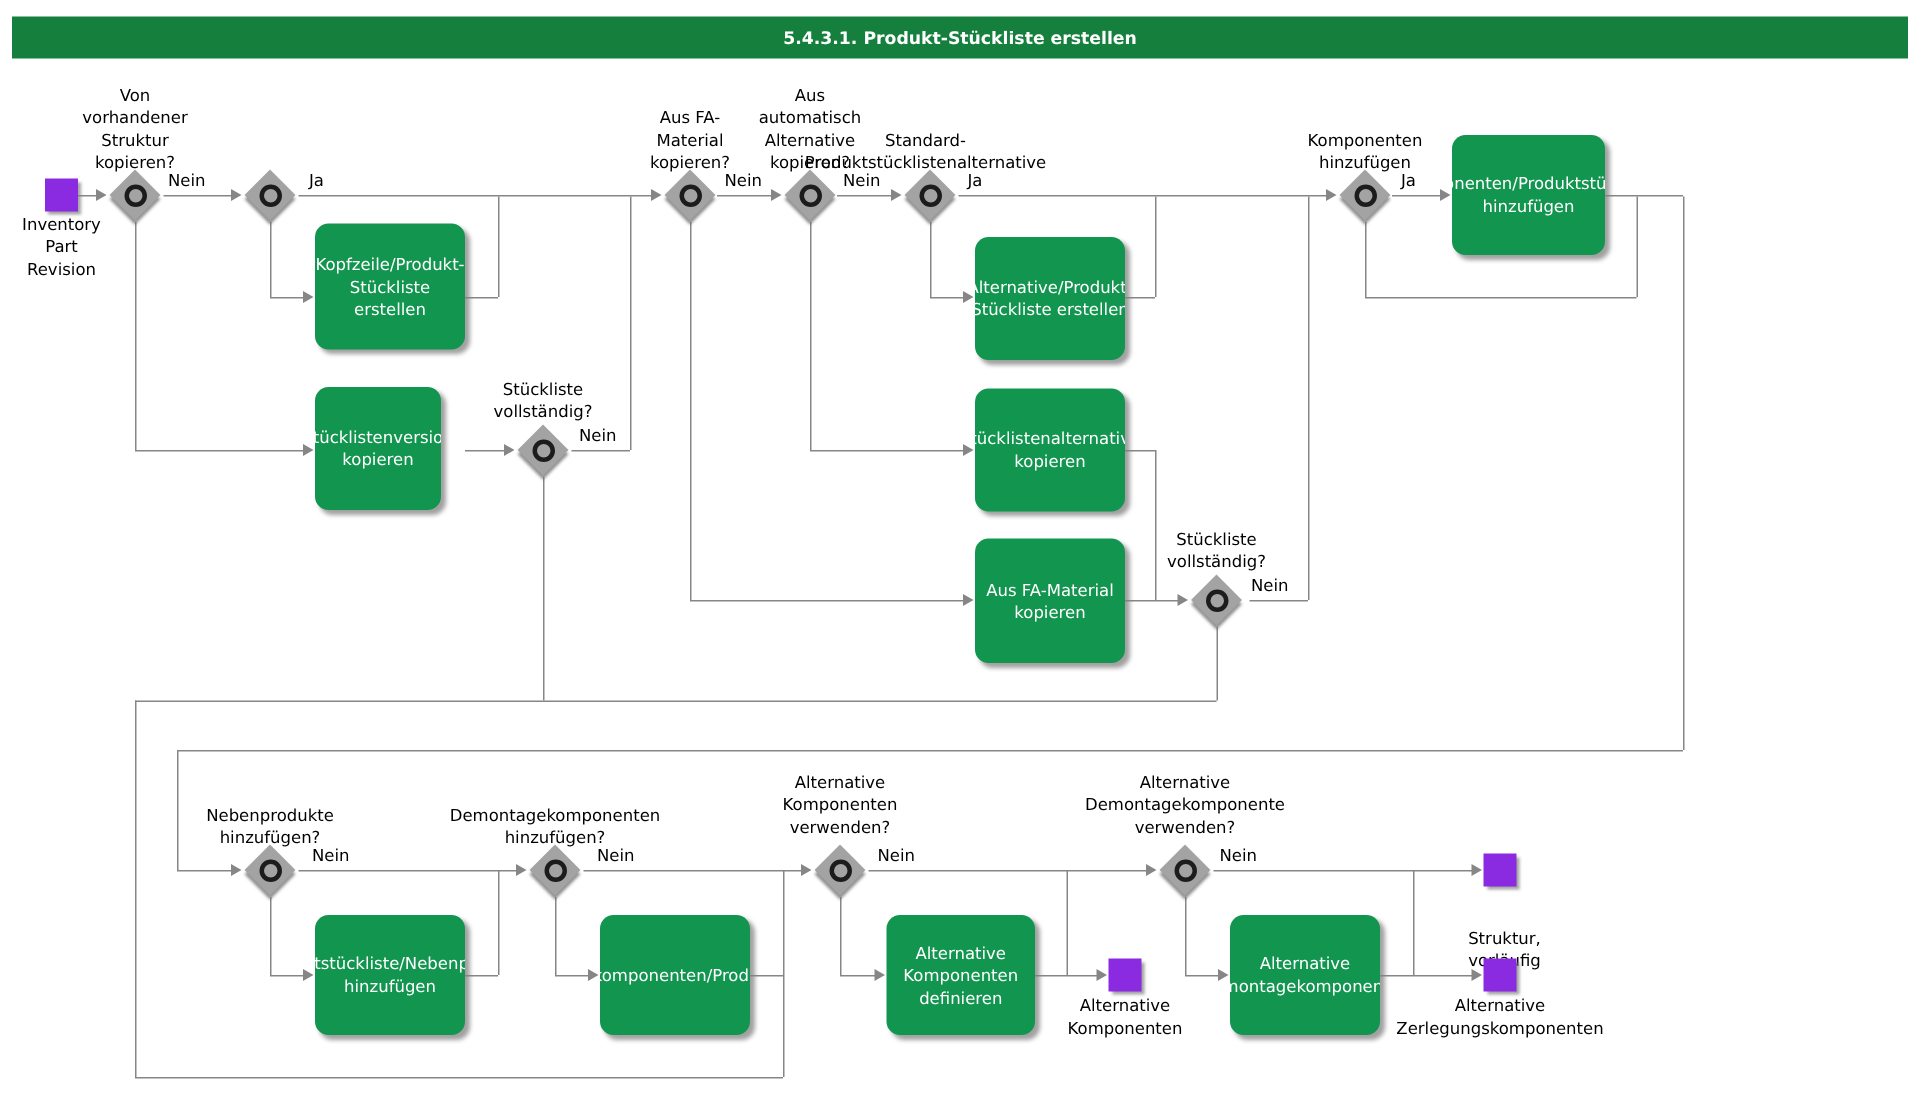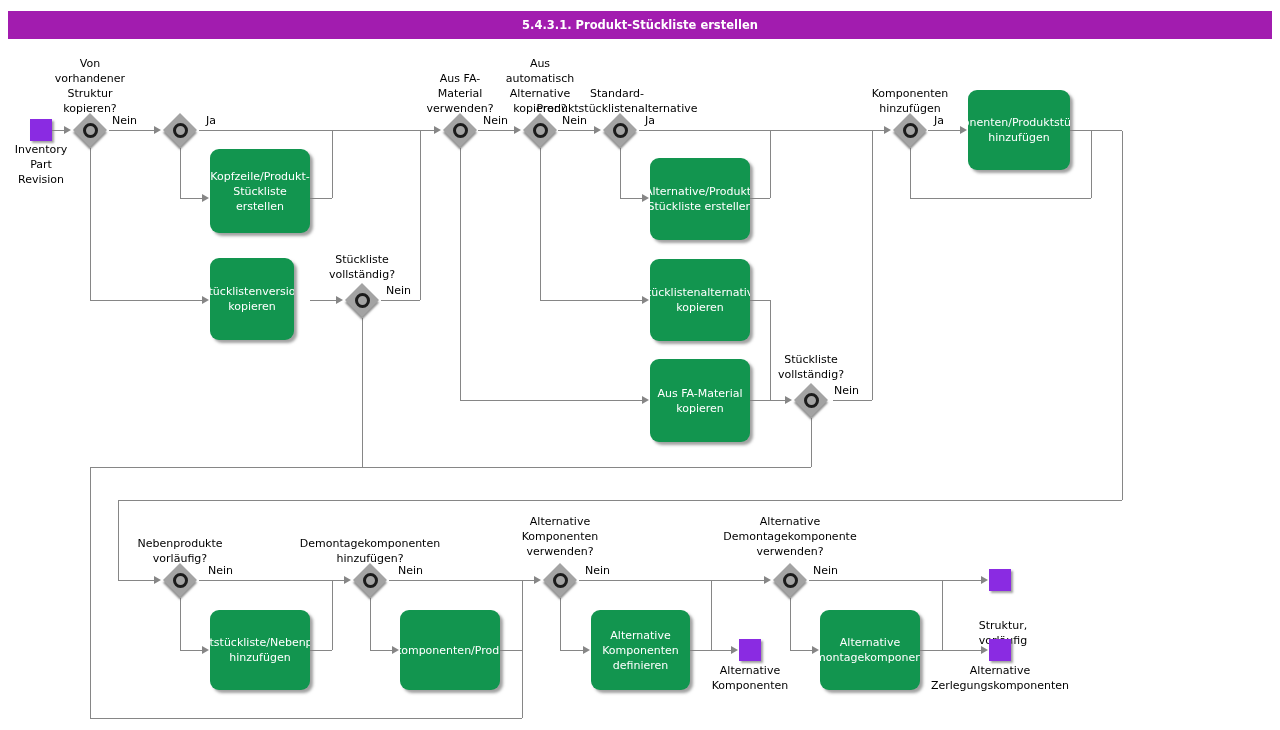--- a/index.html
+++ b/index.html
@@ -1,18 +1,18 @@
 <!DOCTYPE html>
 <html><head>
 <meta charset="utf-8">
 <style>
   html,body{margin:0;padding:0;background:#fff;}
   body{font-family:"DejaVu Sans", sans-serif;}
   #stage{position:relative;width:1280px;height:730px;background:#fff;overflow:hidden;}
-  .tb{position:absolute;left:8px;top:11px;width:1264px;height:28px;background:#a21caf;
+  .tb{position:absolute;left:8px;top:11px;width:1264px;height:28px;background:#15803d;
       display:flex;align-items:center;justify-content:center;}
   .tb span{color:#fff;font-size:11.5px;font-weight:bold;}
   .h{position:absolute;height:1px;background:#868686;}
   .v{position:absolute;width:1px;background:#868686;}
   .ar{position:absolute;width:0;height:0;border-top:4px solid transparent;
       border-bottom:4px solid transparent;border-left:7px solid #868686;}
   .gw{position:absolute;width:36px;height:36px;}
   .gw .dm{position:absolute;left:6px;top:6px;width:24px;height:24px;background:#a3a3a3;
       transform:rotate(45deg);box-shadow:2px 2px 2px rgba(110,110,110,.75);}
   .gw .ci{position:absolute;left:10.5px;top:10.5px;width:15px;height:15px;border:3px solid #1c1c1c;
@@ -181,33 +181,33 @@
     </div>
 
   <div class="lbl" style="left:35px;top:56px;width:110px">Von
 vorhandener
 Struktur
 kopieren?</div>
   <div class="lbl" style="left:307px;top:252px;width:110px">Stückliste
 vollständig?</div>
   <div class="lbl" style="left:405px;top:71px;width:110px">Aus FA-
 Material
-verwenden?</div>
+kopieren?</div>
   <div class="lbl" style="left:485px;top:56px;width:110px">Aus
 automatisch
 Alternative
 kopieren?</div>
   <div class="lbl" style="left:512px;top:86px;width:210px">Standard-
 Produktstücklistenalternative</div>
   <div class="lbl" style="left:756px;top:352px;width:110px">Stückliste
 vollständig?</div>
   <div class="lbl" style="left:850px;top:86px;width:120px">Komponenten
 hinzufügen</div>
   <div class="lbl" style="left:115px;top:536px;width:130px">Nebenprodukte
-vorläufig?</div>
+hinzufügen?</div>
   <div class="lbl" style="left:285px;top:536px;width:170px">Demontagekomponenten
 hinzufügen?</div>
   <div class="lbl" style="left:495px;top:514px;width:130px">Alternative
 Komponenten
 verwenden?</div>
   <div class="lbl" style="left:705px;top:514px;width:170px">Alternative
 Demontagekomponente
 verwenden?</div>
 
   <div class="br" style="left:112px;top:114px">Nein</div>

